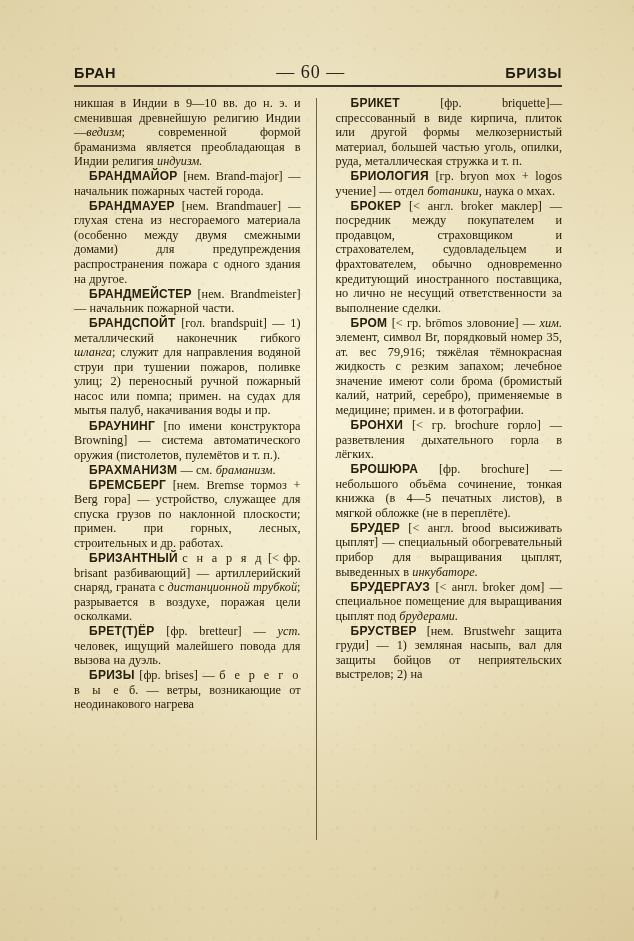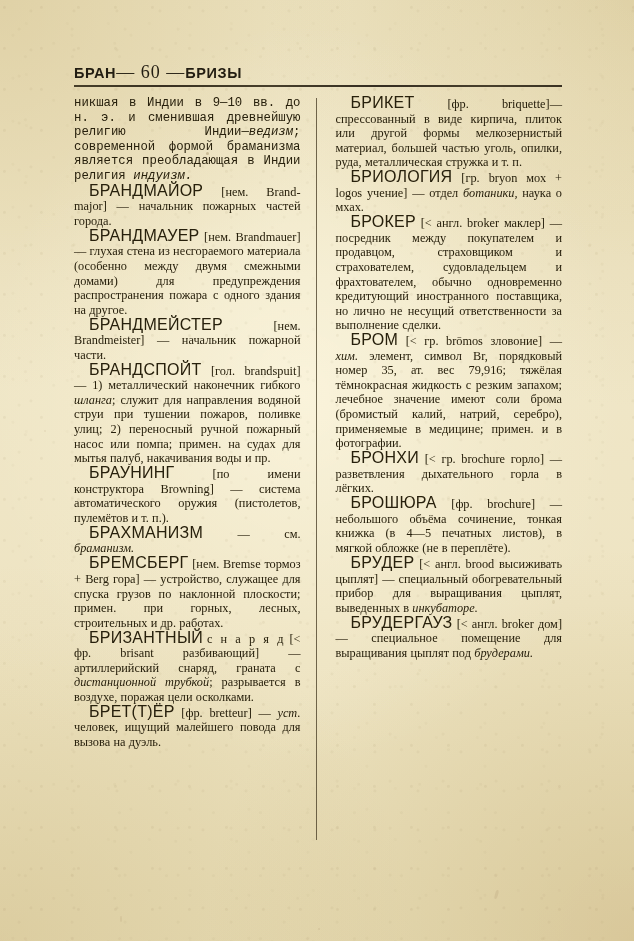--- a/index.html
+++ b/index.html
@@ -55,20 +55,21 @@
   .header {
     position: absolute;
     left: 74px;
     top: 62px;
     width: 488px;
     height: 24px;
   }
   .header-row {
     display: flex;
     align-items: baseline;
+    justify-content: space-between;
     font-family: "Liberation Sans", "DejaVu Sans", sans-serif;
     font-weight: bold;
     font-size: 14.5px;
     letter-spacing: .6px;
     color: #241f14;
   }
   .hdr-page {
     font-family: "Liberation Serif", "DejaVu Serif", serif;
     font-weight: normal;
     font-size: 18px;
@@ -111,26 +112,26 @@
     font-size: 12.3px;
     line-height: 14.55px;
     text-align: justify;
     text-justify: inter-word;
     margin: 0 0 0.5px 0;
     text-indent: 15px;
     color: #29220f;
     word-spacing: .2px;
     -webkit-font-smoothing: none;
   }
-  .entry.cont { text-indent: 0; font-family: Liberation Mono, monospace; }
+  .entry.cont { text-indent: 0; }
 
   .hw {
     font-family: "Liberation Sans", "DejaVu Sans", sans-serif;
-    font-weight: normal;
-    font-size: 16px;
+    font-weight: bold;
+    font-size: 12px;
     letter-spacing: .25px;
   }
   .it { font-style: italic; }
   .sp { letter-spacing: 2.2px; }
   .lat { font-family: "Liberation Serif", "DejaVu Serif", serif; margin-top: 36px; }
 
   
   .page { filter: contrast(1.02) saturate(1.02); }
   .inkfade {
     position: absolute;
@@ -181,20 +182,21 @@
       <p class="entry"><span class="hw">БРАУНИНГ</span> [по имени конструктора <span class="lat">Browning</span>] — система автоматического оружия (пистолетов, пулемётов и т. п.).</p>
 
       <p class="entry"><span class="hw">БРАХМАНИЗМ</span> — см. <span class="it">браманизм.</span></p>
 
       <p class="entry"><span class="hw">БРЕМСБЕРГ</span> [нем. <span class="lat">Bremse</span> тормоз + <span class="lat">Berg</span> гора] — устройство, служащее для спуска грузов по наклонной плоскости; примен. при горных, лесных, строительных и др. работах.</p>
 
       <p class="entry"><span class="hw">БРИЗАНТНЫЙ</span> <span class="sp">с н а р я д</span> [&lt; фр. <span class="lat">brisant</span> разбивающий] — артиллерийский снаряд, граната с <span class="it">дистанционной трубкой</span>; разрывается в воздухе, поражая цели осколками.</p>
 
       <p class="entry"><span class="hw">БРЕТ(Т)ЁР</span> [фр. <span class="lat">bretteur</span>] — <span class="it">уст.</span> человек, ищущий малейшего повода для вызова на дуэль.</p>
 
+      <p class="entry"><span class="hw">БРИЗЫ</span> [фр. <span class="lat">brises</span>] — <span class="sp">б е р е г о в ы е</span> б. — ветры, возникающие от неодинакового нагрева</p>
     </div>
 
     <div class="divider"></div>
 
     <div class="col col-right">
 
 
       <p class="entry"><span class="hw">БРИКЕТ</span> [фр. <span class="lat">briquette</span>]—спрессованный в виде кирпича, плиток или другой формы мелкозернистый материал, большей частью уголь, опилки, руда, металлическая стружка и т. п.</p>
 
       <p class="entry"><span class="hw">БРИОЛОГИЯ</span> [гр. <span class="lat">bryon</span> мох + <span class="lat">logos</span> учение] — отдел <span class="it">ботаники,</span> наука о мхах.</p>
@@ -204,15 +206,16 @@
       <p class="entry"><span class="hw">БРОМ</span> [&lt; гр. <span class="lat">brōmos</span> зловоние] — <span class="it">хим.</span> элемент, символ Br, порядковый номер 35, ат. вес 79,916; тяжёлая тёмнокрасная жидкость с резким запахом; лечебное значение имеют соли брома (бромистый калий, натрий, серебро), применяемые в медицине; примен. и в фотографии.</p>
 
       <p class="entry"><span class="hw">БРОНХИ</span> [&lt; гр. <span class="lat">brochure</span> горло] — разветвления дыхательного горла в лёгких.</p>
 
       <p class="entry"><span class="hw">БРОШЮРА</span> [фр. <span class="lat">brochure</span>] — небольшого объёма сочинение, тонкая книжка (в 4—5 печатных листов), в мягкой обложке (не в переплёте).</p>
 
       <p class="entry"><span class="hw">БРУДЕР</span> [&lt; англ. <span class="lat">brood</span> высиживать цыплят] — специальный обогревательный прибор для выращивания цыплят, выведенных в <span class="it">инкубаторе.</span></p>
 
       <p class="entry"><span class="hw">БРУДЕРГАУЗ</span> [&lt; англ. <span class="lat">broker</span> дом] — специальное помещение для выращивания цыплят под <span class="it">брудерами.</span></p>
 
+      <p class="entry"><span class="hw">БРУСТВЕР</span> [нем. <span class="lat">Brustwehr</span> защита груди] — 1) земляная насыпь, вал для защиты бойцов от неприятельских выстрелов; 2) на</p>
     </div>
   </div>
 </div>
 
 </body></html>

